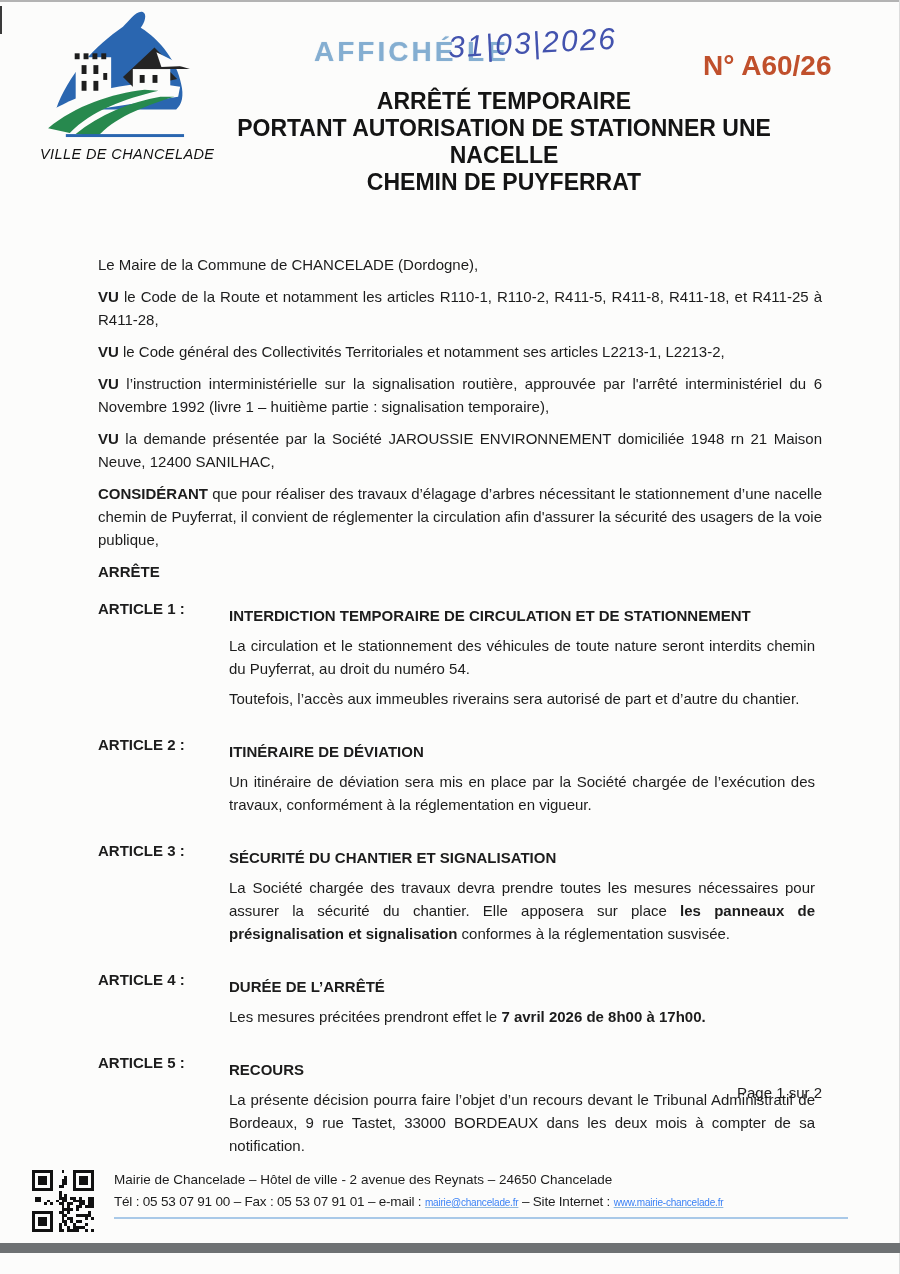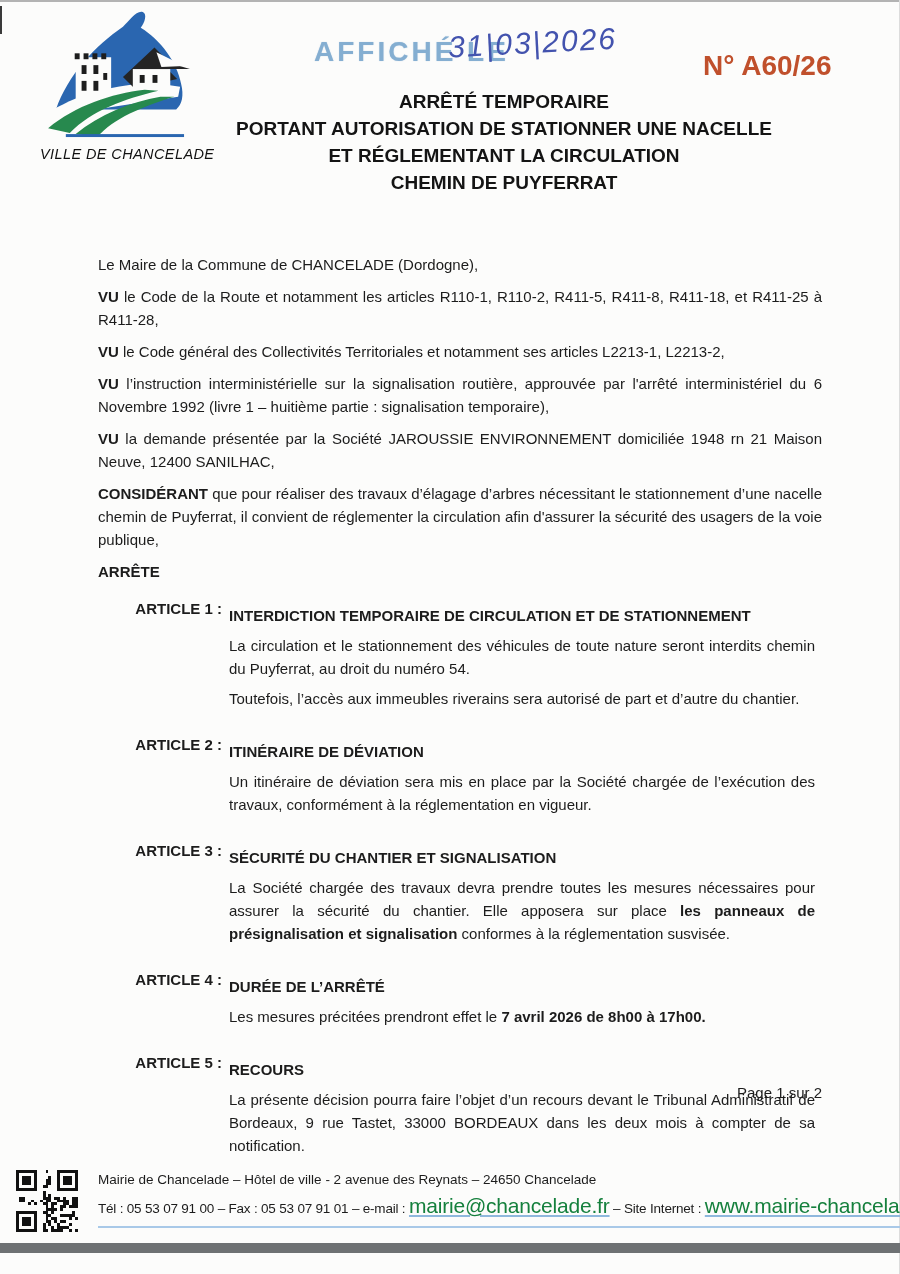--- a/index.html
+++ b/index.html
@@ -22,48 +22,48 @@
     letter-spacing:3px;color:rgba(124,168,206,.88);white-space:nowrap;
     text-shadow:0 0 1px rgba(124,168,206,.5);
   }
   .hand-date{
     position:absolute;left:448px;top:26px;font-size:30px;font-style:italic;
     color:#4353ae;transform:rotate(-3deg);letter-spacing:2px;white-space:nowrap;
   }
   .doc-number{position:absolute;left:703px;top:50px;font-size:28px;font-weight:bold;color:#c0502c;white-space:nowrap;}
   .title-block{
     position:absolute;left:188px;top:88px;width:632px;text-align:center;
-    font-weight:bold;font-size:19px;line-height:27px;color:#141414;
+    font-weight:bold;font-size:23px;line-height:27px;color:#141414;
   }
 
   
   .content{position:absolute;left:98px;top:253px;width:724px;font-size:15px;line-height:23px;}
   .content p{margin:9px 0 0;text-align:justify;}
   .content p.intro{margin:0;text-align:left;}
   .content p.left{text-align:left;}
   .pref{font-weight:bold;margin-top:21px;}
   .decree{margin:12px 0 0;text-align:center;font-weight:bold;}
   .articles{margin-top:14px;}
   .article{display:flex;margin-top:16px;}
   .article:first-child{margin-top:14px;}
-  .alabel{width:124px;flex-shrink:0;font-weight:bold;text-align:right;}
+  .alabel{width:124px;flex-shrink:0;font-weight:bold;}
   .abody{flex:1;}
   .abody p{margin:7px;text-align:justify;}
   .ahead{font-weight:bold;text-align:left !important;}
   .b{font-weight:bold;}
 
   .pagenum{position:absolute;left:0;top:1084px;width:790px;text-align:right;font-size:15px;padding-left:32px;}
 
   
-  .footer{position:absolute;left:16px;top:1170px;width:816px;display:flex;gap:20px;align-items:flex-start;}
+  .footer{position:absolute;left:32px;top:1170px;width:816px;display:flex;gap:20px;align-items:flex-start;}
   .qr{width:62px;height:62px;flex-shrink:0;}
   .ftr-text{flex:1;border-bottom:2px solid #a9c9e8;padding-bottom:8px;}
   .ftr-line1{font-size:13.5px;white-space:nowrap;margin-top:2px;}
   .ftr-line2{font-size:13.5px;white-space:nowrap;margin-top:7px;letter-spacing:-0.2px;}
-  .ftr-link{color:#15803d;font-size:21px;text-decoration:underline;text-decoration-color:#8fb8dd;cursor:pointer;}
+  .ftr-link{color:#3b82f6;font-size:10px;text-decoration:underline;text-decoration-color:#8fb8dd;cursor:pointer;}
 </style>
 </head>
 <body>
 
 <div class="page">
 
   <div class="edge-top"></div>
   <div class="edge-left"></div>
   <div class="edge-right"></div>
 
@@ -100,21 +100,20 @@
     <div class="logo-caption">VILLE DE CHANCELADE</div>
   </div>
 
   <div class="stamp">AFFICHÉ LE</div>
   <div class="hand-date">31|03|2026</div>
   <div class="doc-number">N° A60/26</div>
 
   <div class="title-block">
     <div>ARRÊTÉ TEMPORAIRE</div>
     <div>PORTANT AUTORISATION DE STATIONNER UNE NACELLE</div>
-    <div>ET RÉGLEMENTANT LA CIRCULATION</div>
     <div>CHEMIN DE PUYFERRAT</div>
   </div>
 
   <main class="content">
     <p class="intro">Le Maire de la Commune de CHANCELADE (Dordogne),</p>
 
     <p><span class="pref">VU</span><span> le Code de la Route et notamment les articles R110-1, R110-2, R411-5, R411-8, R411-18, et R411-25 à R411-28,</span></p>
     <p><span class="pref">VU</span><span> le Code général des Collectivités Territoriales et notamment ses articles L2213-1, L2213-2,</span></p>
     <p><span class="pref">VU</span><span> l’instruction interministérielle sur la signalisation routière, approuvée par l'arrêté interministériel du 6 Novembre 1992 (livre 1 – huitième partie : signalisation temporaire),</span></p>
     <p><span class="pref">VU</span><span> la demande présentée par la Société JAROUSSIE ENVIRONNEMENT domiciliée 1948 rn 21 Maison Neuve, 12400 SANILHAC,</span></p>

